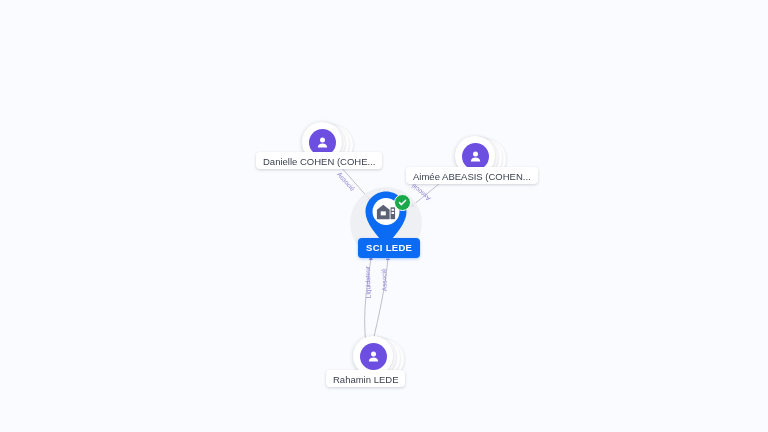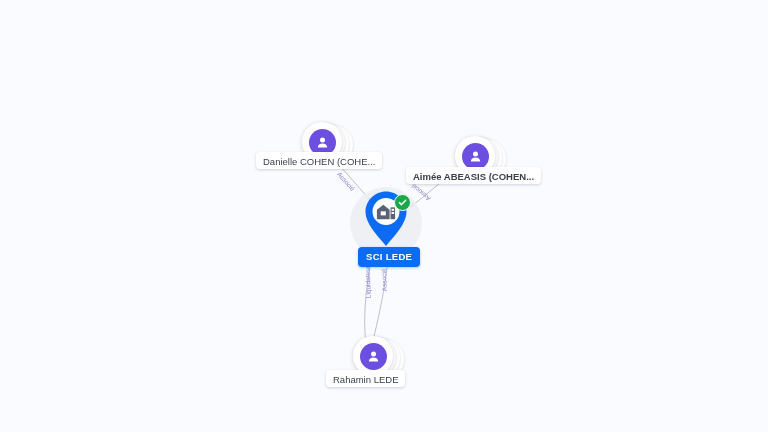--- a/index.html
+++ b/index.html
@@ -196,21 +196,21 @@
     <div class="stack-card c1"></div>
     <div class="avatar-front">
       <div class="avatar-disc">
         <svg width="15" height="15" viewBox="0 0 24 24">
           <circle cx="12" cy="8" r="4" fill="#ffffff"></circle>
           <path d="M4.5 20c0-4.2 3.4-6.5 7.5-6.5s7.5 2.3 7.5 6.5z" fill="#ffffff"></path>
         </svg>
       </div>
     </div>
   </div>
-  <div class="node-label" style="left:406px; top:167px;font-weight:bold;">Aimée ABEASIS (COHEN...</div>
+  <div class="node-label" style="left:406px; top:167px;">Aimée ABEASIS (COHEN...</div>
 
   <div class="person-node" style="left:353px; top:336px;">
     <div class="stack-card c3"></div>
     <div class="stack-card c2"></div>
     <div class="stack-card c1"></div>
     <div class="avatar-front">
       <div class="avatar-disc">
         <svg width="15" height="15" viewBox="0 0 24 24">
           <circle cx="12" cy="8" r="4" fill="#ffffff"></circle>
           <path d="M4.5 20c0-4.2 3.4-6.5 7.5-6.5s7.5 2.3 7.5 6.5z" fill="#ffffff"></path>
@@ -238,15 +238,15 @@
         <rect x="6.2" y="11.4" width="5.6" height="4.4" fill="#ffffff"></rect>
       </svg>
     </span>
     <div class="company-check">
       <svg width="9" height="9" viewBox="0 0 12 12">
         <path d="M2 6.2 L4.6 8.8 L10 3.2" fill="none" stroke="#ffffff" stroke-width="2" stroke-linecap="round" stroke-linejoin="round"></path>
       </svg>
     </div>
   </div>
 
-  <div class="company-badge" style="left:358px; top:247px;text-align:right;">SCI LEDE</div>
+  <div class="company-badge" style="left:358px; top:238px;text-align:right;">SCI LEDE</div>
 
 </div>
 
 </body></html>

